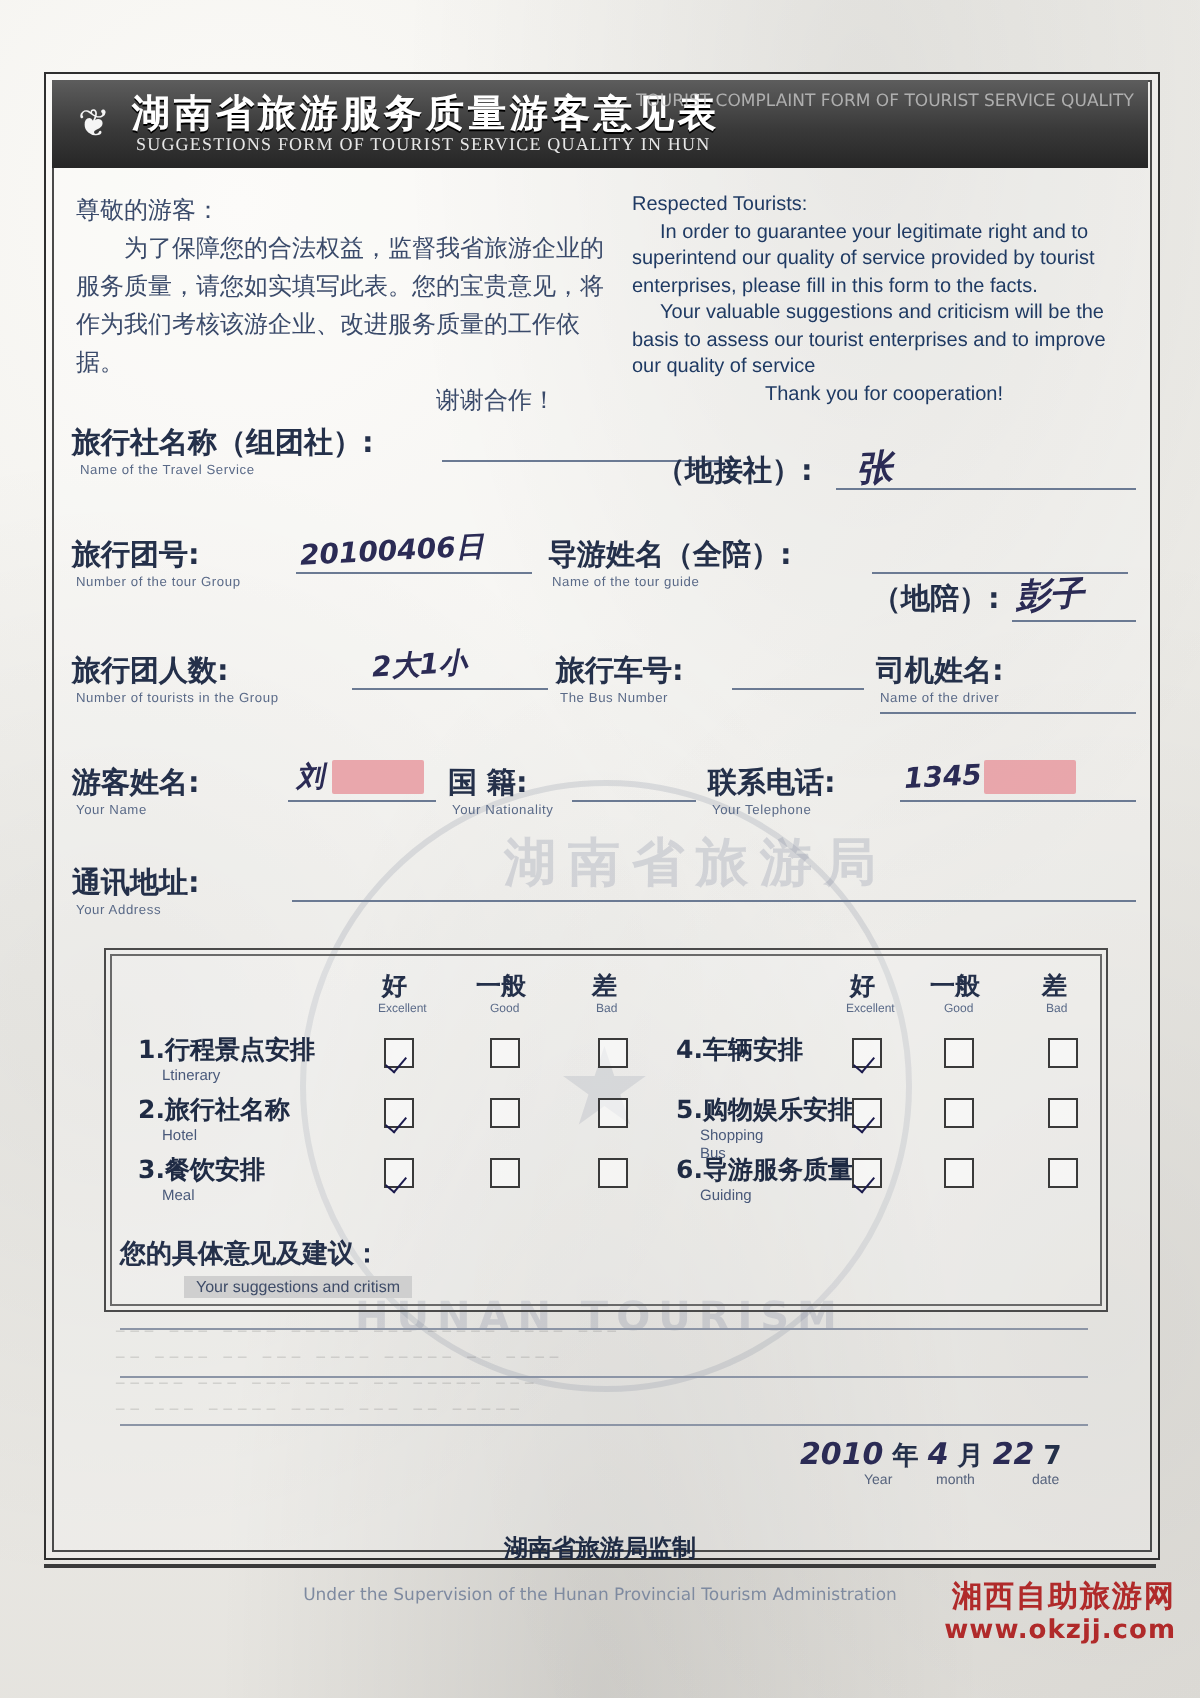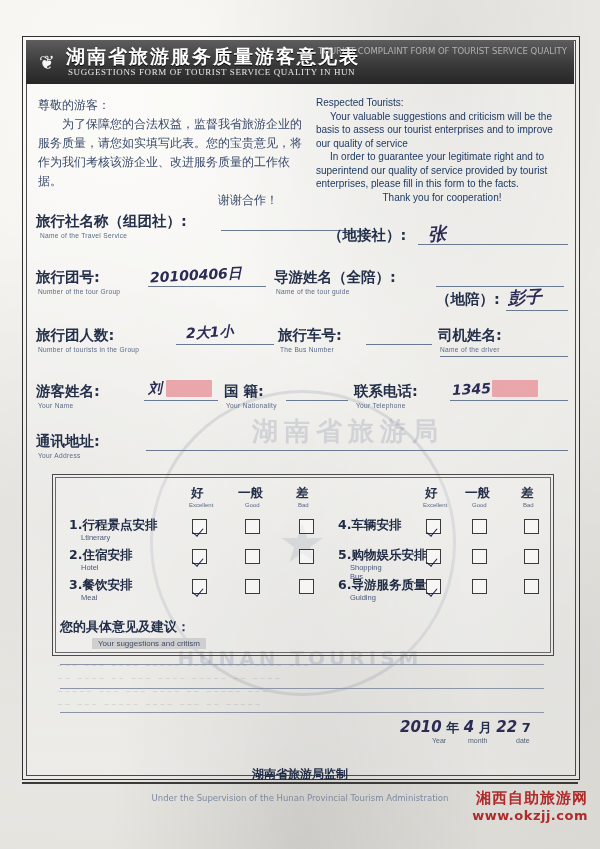--- a/index.html
+++ b/index.html
@@ -175,22 +175,22 @@
     <div class="t-en2">TOURIST COMPLAINT FORM OF TOURIST SERVICE QUALITY</div>
   </div>
 
   <div class="intro-cn">
     <span>尊敬的游客：</span>
     <span class="ind">为了保障您的合法权益，监督我省旅游企业的服务质量，请您如实填写此表。您的宝贵意见，将作为我们考核该游企业、改进服务质量的工作依据。</span>
     <span class="thanks">谢谢合作！</span>
   </div>
   <div class="intro-en">
     <span>Respected Tourists:</span>
+    <span class="ind">In order to guarantee your legitimate right and to superintend our quality of service provided by tourist enterprises, please fill in this form to the facts.</span>
     <span class="ind">Your valuable suggestions and criticism will be the basis to assess our tourist enterprises and to improve our quality of service</span>
-    <span class="ind">In order to guarantee your legitimate right and to superintend our quality of service provided by tourist enterprises, please fill in this form to the facts.</span>
     <span class="ctr">Thank you for cooperation!</span>
   </div>
 
   <div class="row" style="top:212px;">
     <div class="lbl" style="left:0;top:0;">旅行社名称（组团社）:</div>
     <div class="sub" style="left:4px;top:20px;">Name   of   the   Travel   Service</div>
     <div class="line" style="left:185px;top:18px;width:140px;"></div>
     <div class="lbl" style="left:292px;top:14px;">（地接社）:</div>
     <div class="line" style="left:382px;top:32px;width:150px;"></div>
     <div class="hand" style="left:392px;top:10px;font-size:18px;">张</div>
@@ -269,21 +269,21 @@
 
     <div class="item" style="left:16px;top:42px;">
       <span>1.</span><span>行程景点安排</span>
     </div>
     <div class="itemsub" style="left:28px;top:58px;">Ltinerary</div>
     <div class="chk ticked" style="left:139px;top:44px;"></div>
     <div class="chk" style="left:192px;top:44px;"></div>
     <div class="chk" style="left:246px;top:44px;"></div>
 
     <div class="item" style="left:16px;top:72px;">
-      <span>2.</span><span>住宿安排</span>
+      <span>2.</span><span>旅行社名称</span>
     </div>
     <div class="itemsub" style="left:28px;top:88px;">Hotel</div>
     <div class="chk ticked" style="left:139px;top:74px;"></div>
     <div class="chk" style="left:192px;top:74px;"></div>
     <div class="chk" style="left:246px;top:74px;"></div>
 
     <div class="item" style="left:16px;top:102px;">
       <span>3.</span><span>餐饮安排</span>
     </div>
     <div class="itemsub" style="left:28px;top:118px;">Meal</div>

